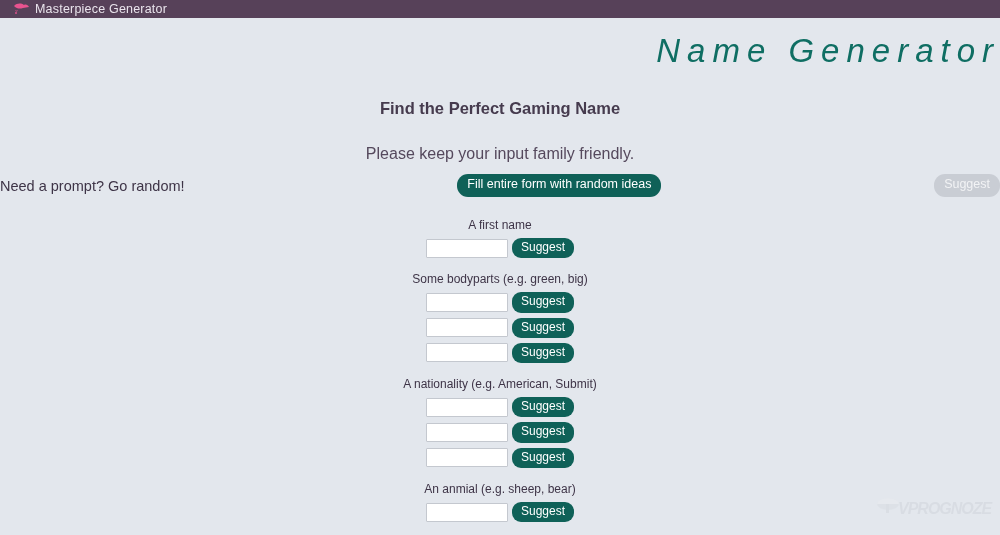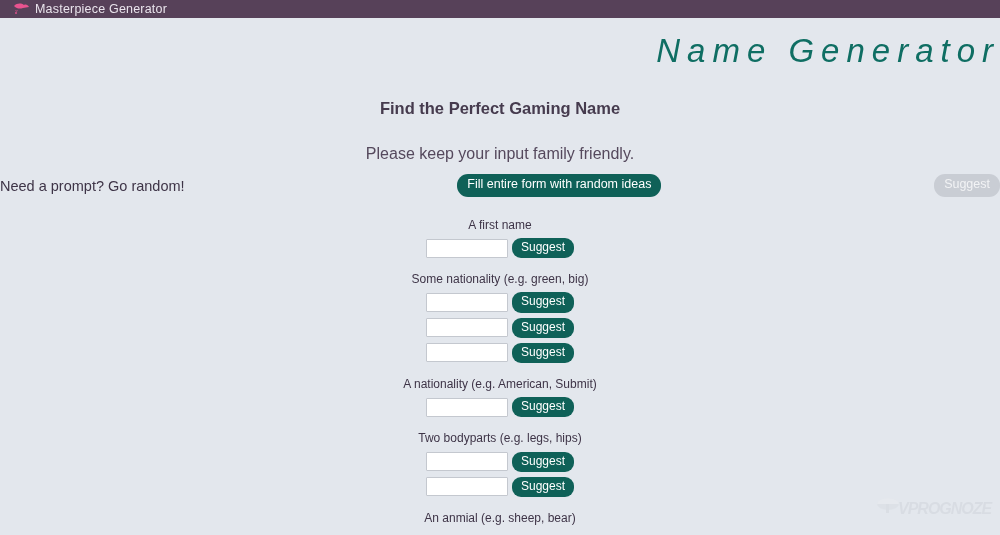--- a/index.html
+++ b/index.html
@@ -216,21 +216,21 @@
 
   <div class="form" id="form-container">
       <div class="field-group">
         <div class="field-label">A first name</div>
         <div class="field-row">
           <input type="text" class="field-input" value="" placeholder="" style="">
           <button class="btn-suggest">Suggest</button>
         </div>
       </div>
       <div class="field-group">
-        <div class="field-label">Some nationality (e.g. green, big)</div>
+        <div class="field-label">Some bodyparts (e.g. green, big)</div>
         <div class="field-row">
           <input type="text" class="field-input" value="" placeholder="" style="">
           <button class="btn-suggest">Suggest</button>
         </div>
         <div class="field-row">
           <input type="text" class="field-input" value="" placeholder="" style="">
           <button class="btn-suggest">Suggest</button>
         </div>
         <div class="field-row">
           <input type="text" class="field-input" value="" placeholder="" style="">
@@ -238,21 +238,20 @@
         </div>
       </div>
       <div class="field-group">
         <div class="field-label">A nationality (e.g. American, Submit)</div>
         <div class="field-row">
           <input type="text" class="field-input" value="" placeholder="" style="">
           <button class="btn-suggest">Suggest</button>
         </div>
       </div>
       <div class="field-group">
-        <div class="field-label">Two bodyparts (e.g. legs, hips)</div>
         <div class="field-row">
           <input type="text" class="field-input" value="" placeholder="" style="">
           <button class="btn-suggest">Suggest</button>
         </div>
         <div class="field-row">
           <input type="text" class="field-input" value="" placeholder="" style="">
           <button class="btn-suggest">Suggest</button>
         </div>
       </div>
       <div class="field-group">

